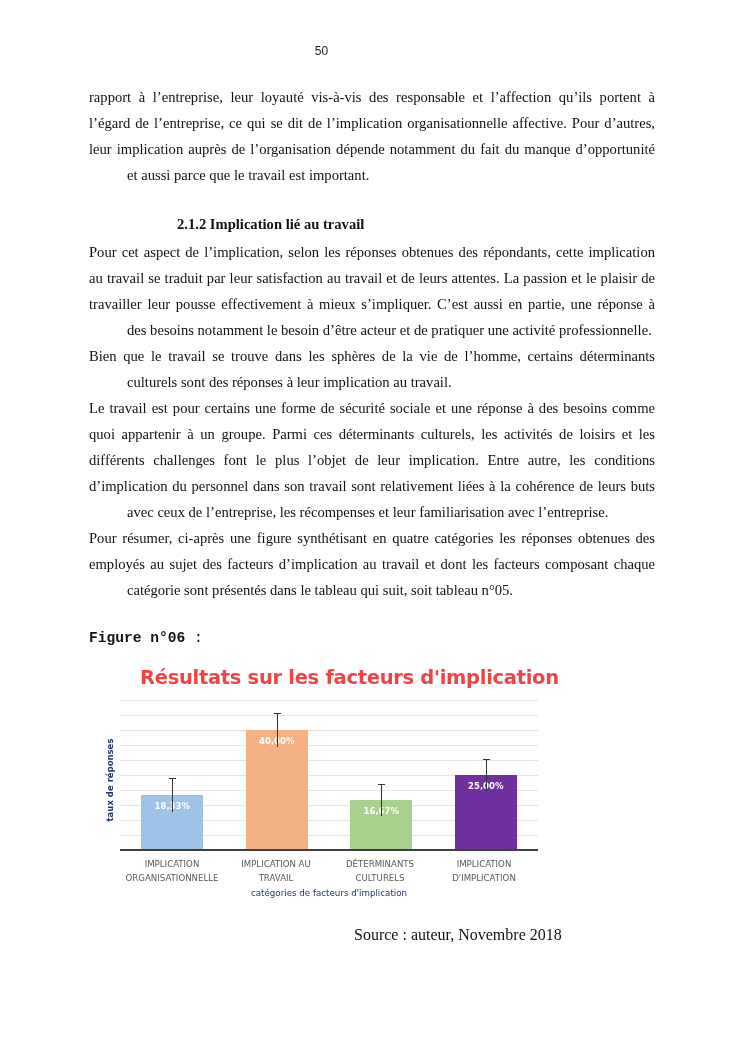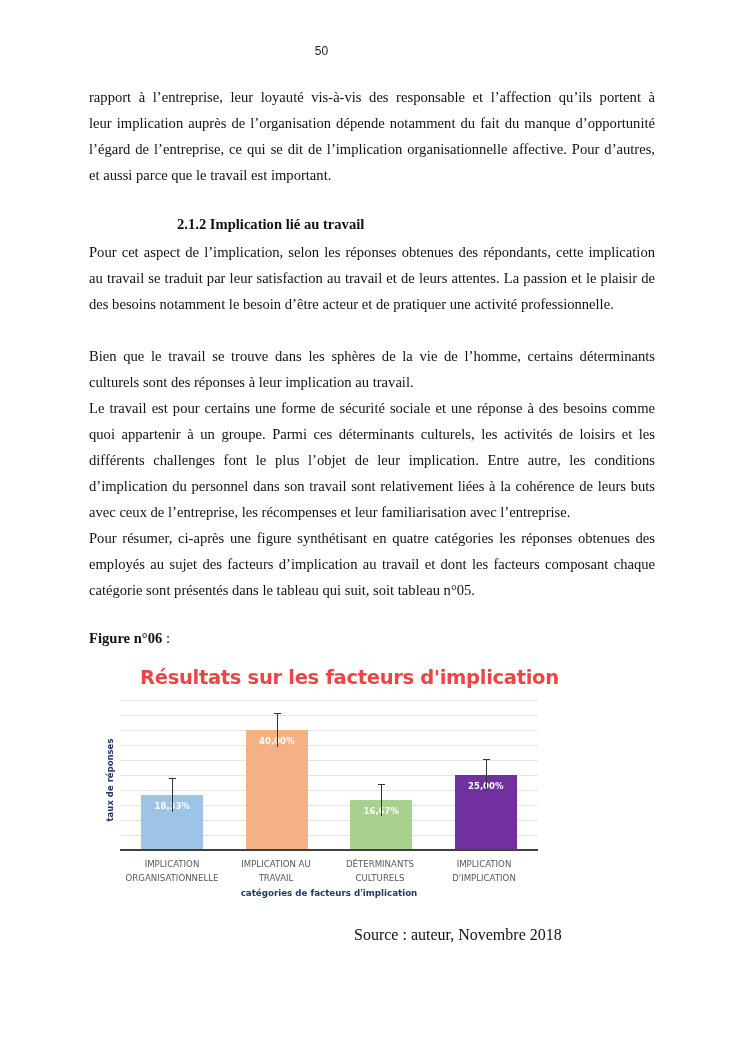--- a/index.html
+++ b/index.html
@@ -7,28 +7,28 @@
   .page-number {
     position: absolute; top: 44px; left: 0; width: 643px; text-align: center;
     font-family: "Liberation Sans", sans-serif; font-size: 12px; color: #222;
   }
   .para {
     position: absolute; left: 89px; width: 566px;
     font-family: "Liberation Serif", serif; font-size: 14.6px; color: #111;
     line-height: 26px; margin: 0;
   }
   .line { display: block; text-align: justify; text-align-last: justify; white-space: nowrap; }
-  .line.last { text-align-last: left; }
+  .line.last { text-align-last: left; margin-left: 38px; }
   .heading {
     position: absolute; left: 177px; top: 216px;
     font-family: "Liberation Serif", serif; font-weight: bold; font-size: 14.6px; color: #111;
   }
   .figure-label {
     position: absolute; left: 89px; top: 630px;
-    font-family: Liberation Serif, serif; font-size: 14.6px; color: #111;
+    font-family: Liberation Mono, monospace; font-size: 14.6px; color: #111;
   }
   .figure-label b { font-weight: bold; }
   .chart-title {
     position: absolute; left: 140px; top: 666px;
     font-family: "DejaVu Sans", sans-serif; font-weight: bold; font-size: 19.5px; color: #ef4444;
     letter-spacing: -0.3px;
   }
   .plot {
     position: absolute; left: 120px; top: 700px; width: 418px; height: 150px;
   }
@@ -46,44 +46,45 @@
     transform-origin: 0 0; transform: rotate(-90deg) translate(-45px, 0);
     font-family: "DejaVu Sans", sans-serif; font-weight: bold; font-size: 8.5px; color: #1f3864;
     white-space: nowrap; text-align: center;
   }
   .cat-label {
     position: absolute; top: 857px; width: 110px; text-align: center;
     font-family: "DejaVu Sans", sans-serif; font-size: 8.6px; color: #595959; line-height: 14px;
   }
   .x-label {
     position: absolute; left: 120px; top: 888px; width: 418px; text-align: center;
-    font-family: "DejaVu Sans", sans-serif; font-weight: bold; font-size: 8.7px; color: #1f3864;
+    font-family: "DejaVu Sans", sans-serif; font-weight: normal; font-size: 8.7px; color: #1f3864;
   }
   .source {
     position: absolute; left: 354px; top: 926px;
     font-family: "Liberation Serif", serif; font-size: 16px; color: #111;
   }
 </style>
 </head>
 <body>
 
 <div class="page-number">50</div>
 
 <div class="para" style="top:84px;">
   <span class="line">rapport à l’entreprise, leur loyauté vis-à-vis des responsable et l’affection qu’ils portent à</span>
+  <span class="line">l’égard de l’entreprise, ce qui se dit de l’implication organisationnelle affective. Pour d’autres,</span>
   <span class="line">leur implication auprès de l’organisation dépende notamment du fait du manque d’opportunité</span>
-  <span class="line">l’égard de l’entreprise, ce qui se dit de l’implication organisationnelle affective. Pour d’autres,</span>
   <span class="line last">et aussi parce que le travail est important.</span>
 </div>
 
 <div class="heading">2.1.2 Implication lié au travail</div>
 
 <div class="para" style="top:239px;">
   <span class="line">Pour cet aspect de l’implication, selon les réponses obtenues des répondants, cette implication</span>
   <span class="line">au travail se traduit par leur satisfaction au travail et de leurs attentes. La passion et le plaisir de</span>
+  <span class="line">travailler leur pousse effectivement à mieux s’impliquer. C’est aussi en partie, une réponse à</span>
   <span class="line last">des besoins notamment le besoin d’être acteur et de pratiquer une activité professionnelle.</span>
 </div>
 
 <div class="para" style="top:343px;">
   <span class="line">Bien que le travail se trouve dans les sphères de la vie de l’homme, certains déterminants</span>
   <span class="line last">culturels sont des réponses à leur implication au travail.</span>
 </div>
 
 <div class="para" style="top:395px;">
   <span class="line">Le travail est pour certains une forme de sécurité sociale et une réponse à des besoins comme</span>

